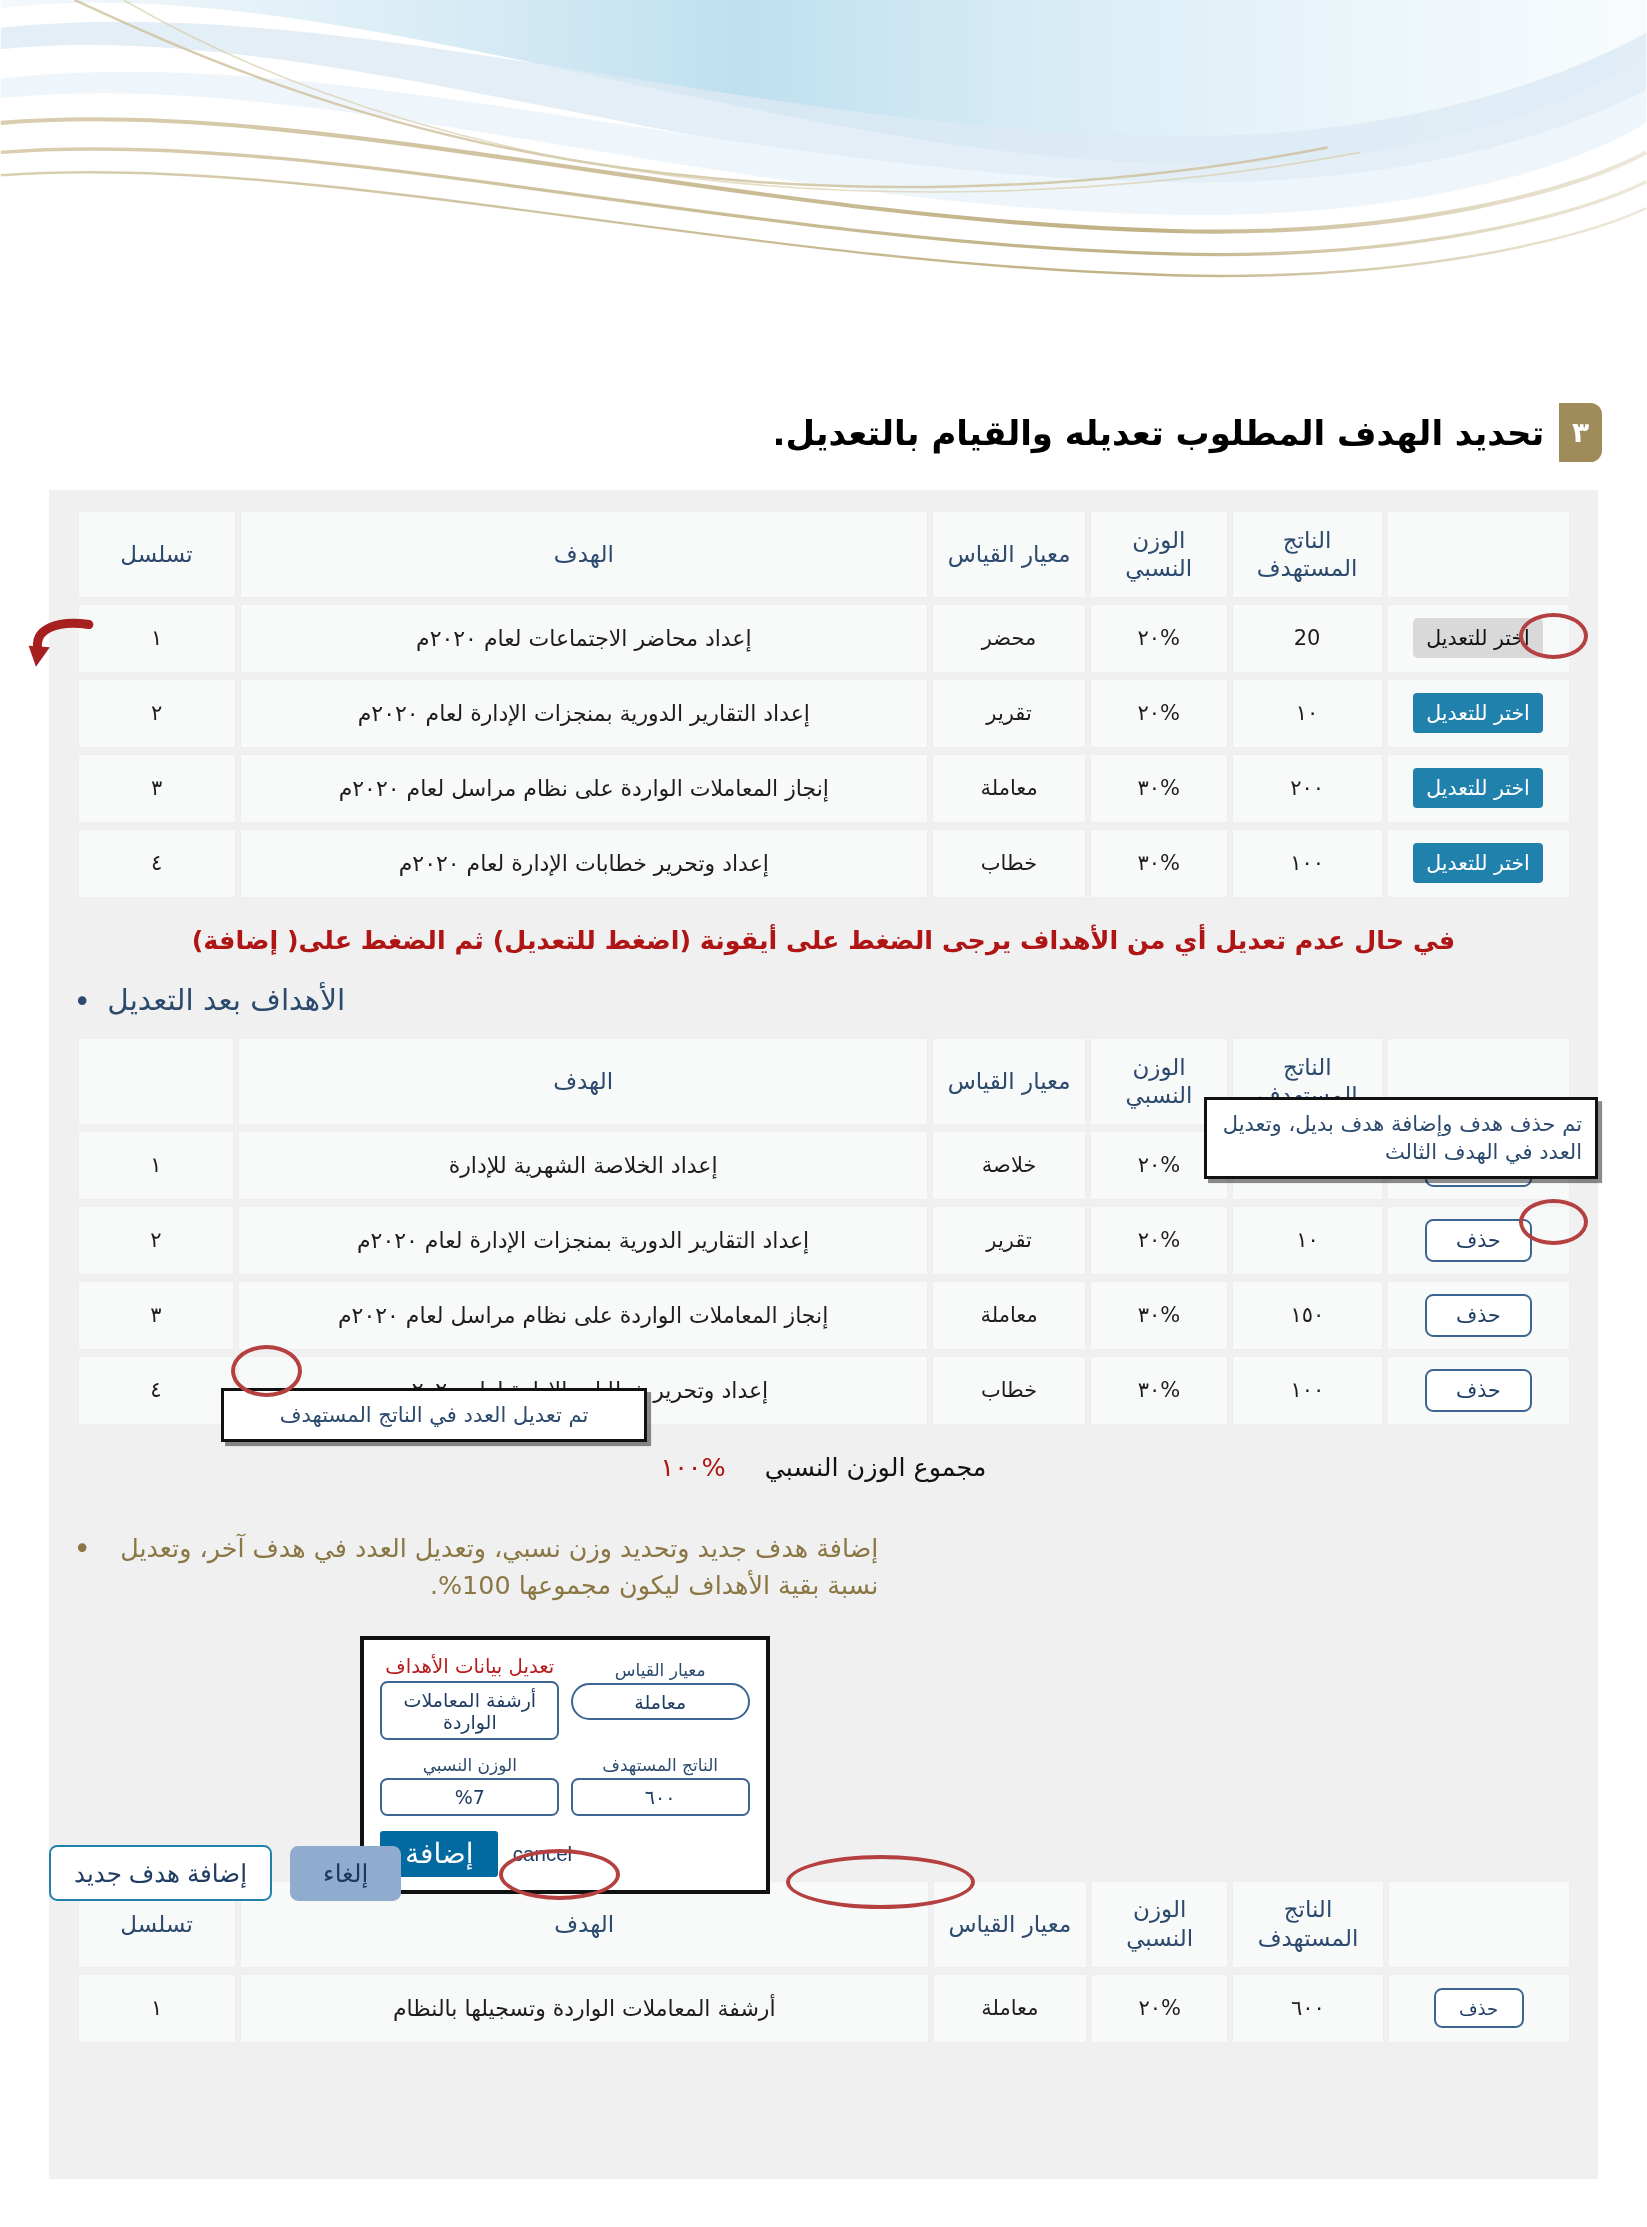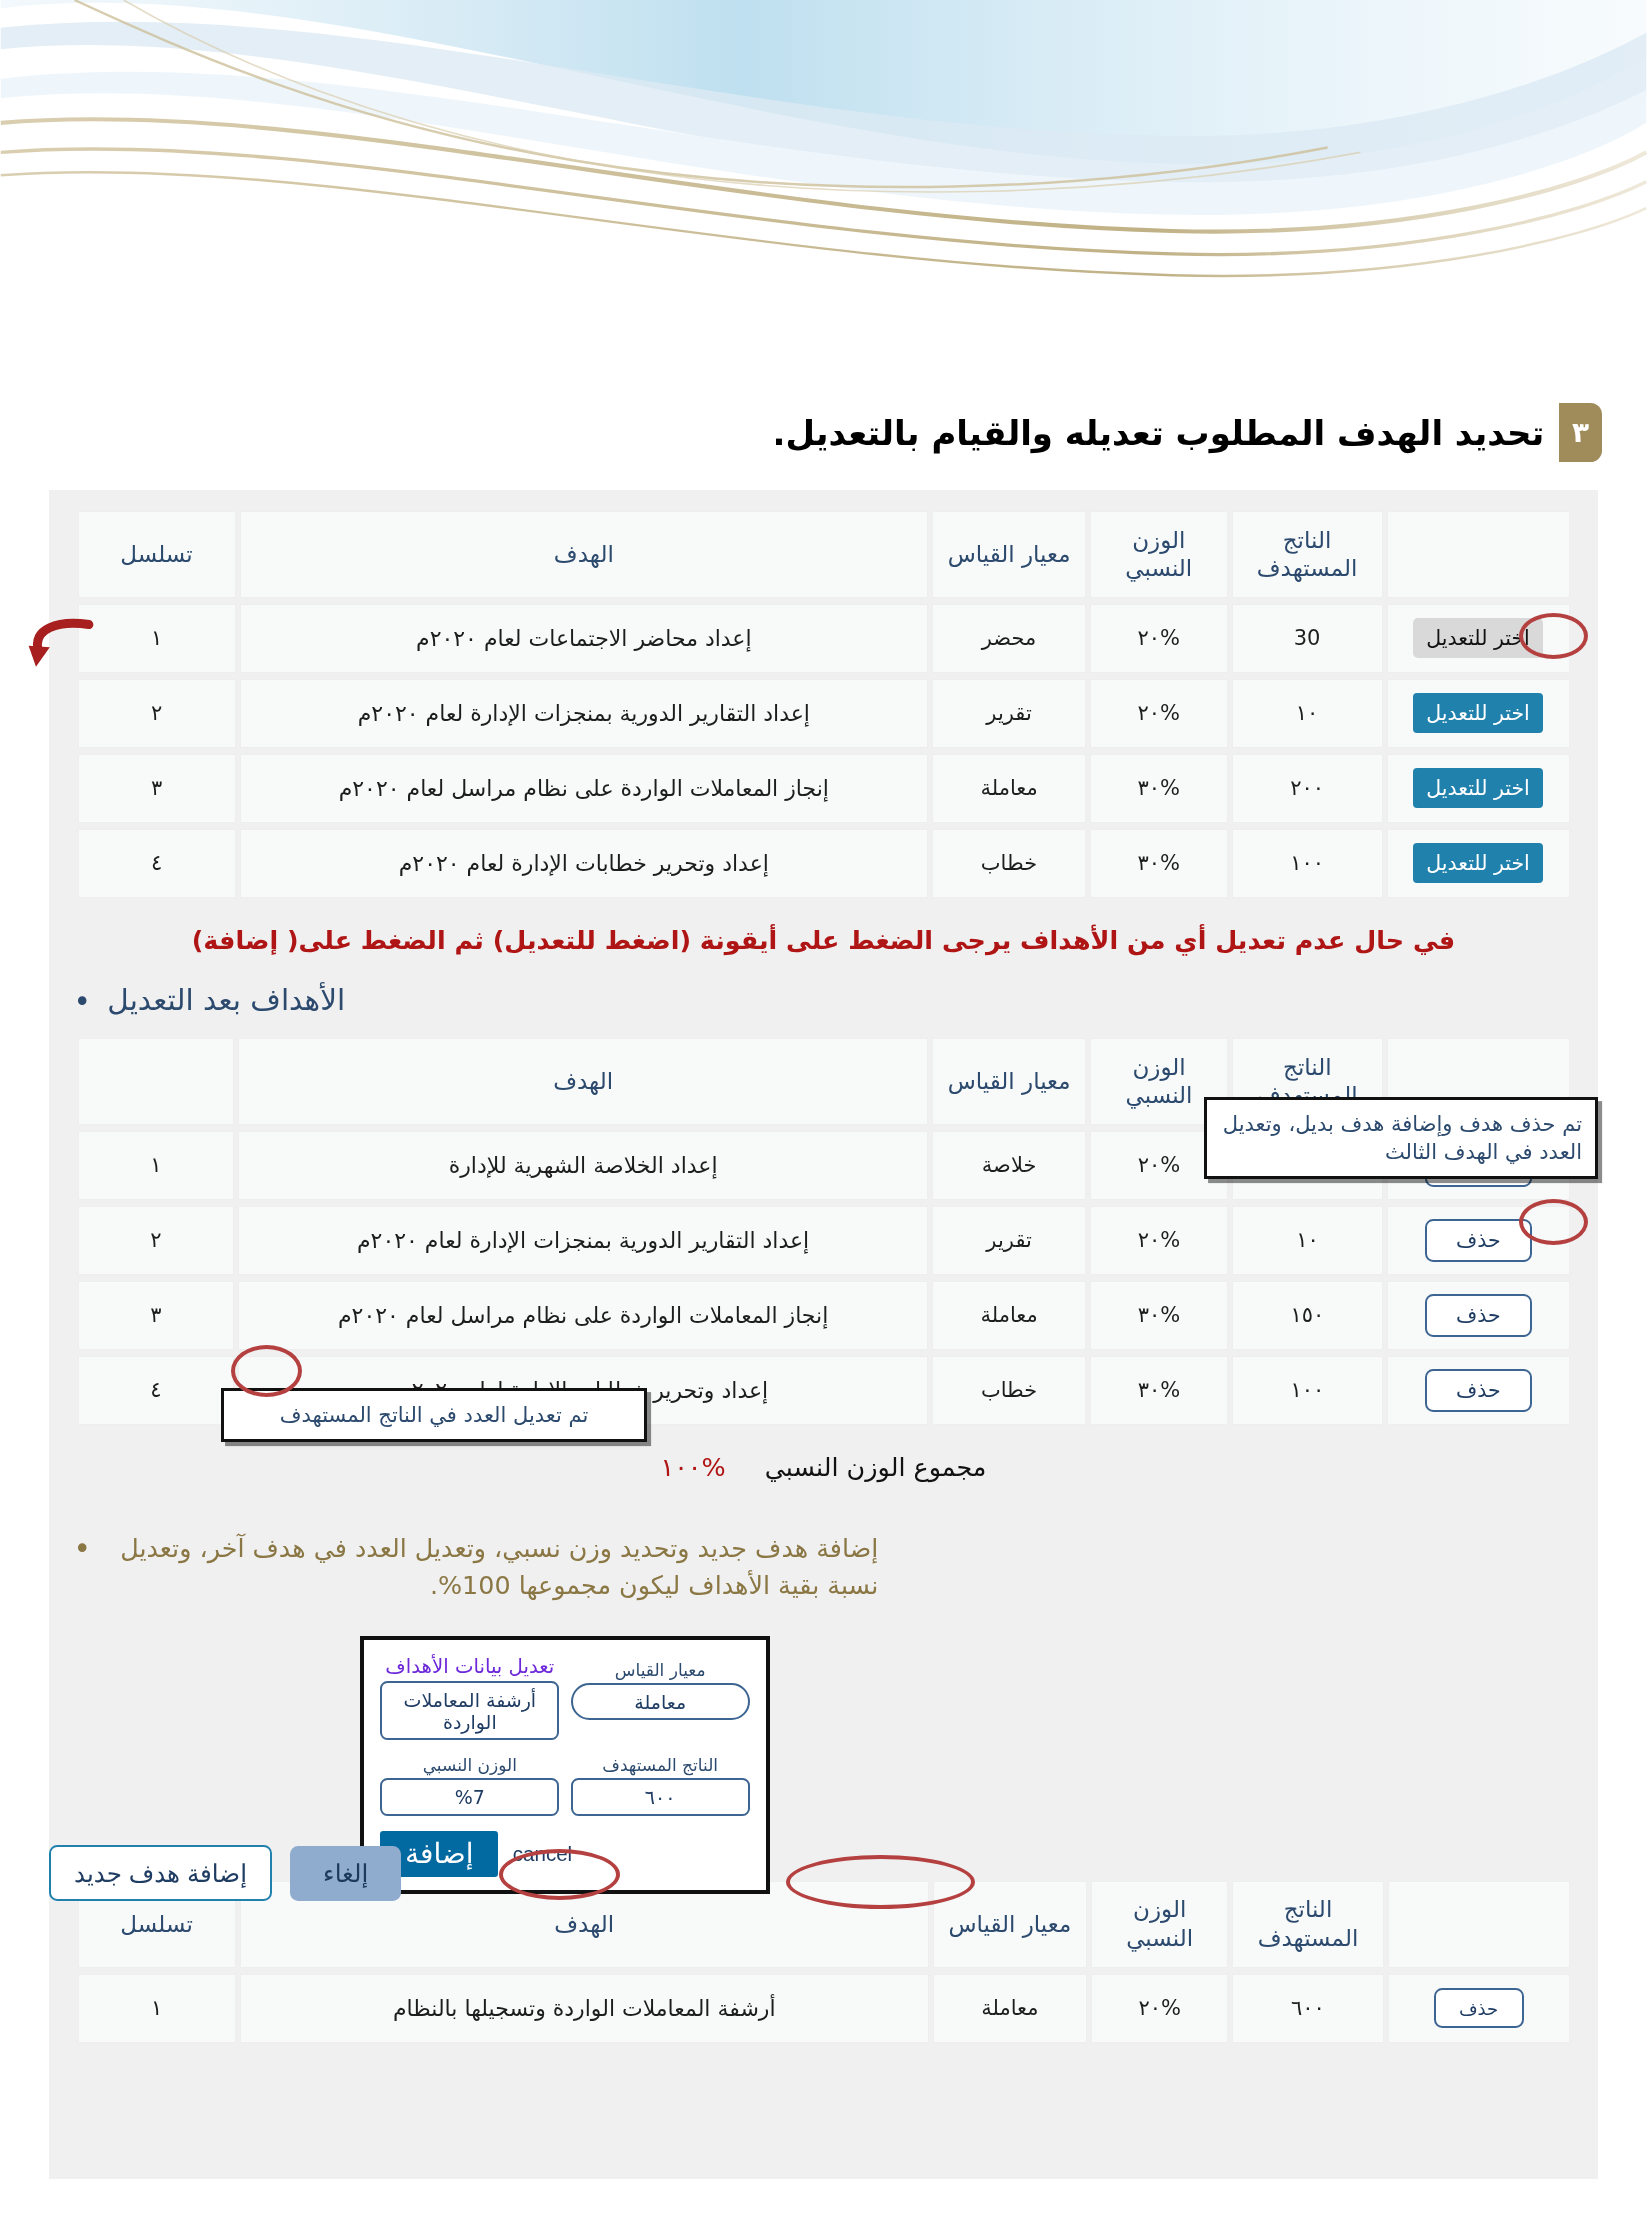--- a/index.html
+++ b/index.html
@@ -115,21 +115,21 @@
 
   
   .arrow-svg { position: absolute; pointer-events: none; }
 
   
   .modal {
     position: absolute; top: 1636px; right: 877px;
     width: 410px; background: #ffffff; border: 4.1px solid #111111;
     padding: 14.8px 16.4px 13px 16.4px; direction: rtl;
   }
-  .modal-title { color: #6d28d9; font-size: 19.7px; text-align: center; margin-bottom: 3.3px; }
+  .modal-title { color: #b91c1c; font-size: 19.7px; text-align: center; margin-bottom: 3.3px; }
   .modal-grid { display: flex; flex-direction: row; gap: 11.5px; }
   .modal-col { flex: 1 1 50%; }
   .fld-label { color: #2c4a6e; font-size: 17px; text-align: center; margin: 4.9px 0 3.3px 0; }
   .fld-box {
     border: 2.5px solid #3d6592; border-radius: 7.4px; color: #1f3c63;
     font-size: 19px; text-align: center; padding: 5.7px 4.9px; background: #fff;
   }
   .fld-box.pill { border-radius: 21px; }
   .modal-actions { display: flex; flex-direction: row; align-items: center; gap: 14.8px; margin-top: 14.8px; }
   .modal-actions .spacer { flex: 1 1 auto; }
@@ -200,21 +200,21 @@
           <th class="col-std">معيار القياس</th>
           <th class="col-goal">الهدف</th>
           <th class="col-seq">تسلسل</th>
         </tr>
       </thead>
       <tbody>
         <tr>
           <td class="col-act">
             <span class="btn-edit ghost">اختر للتعديل</span>
           </td>
-          <td class="col-res">30</td>
+          <td class="col-res">20</td>
           <td class="col-wt">%٢٠</td>
           <td class="col-std">محضر</td>
           <td class="col-goal goal">إعداد محاضر الاجتماعات لعام ٢٠٢٠م</td>
           <td class="col-seq">١</td>
         </tr>
         <tr>
           <td class="col-act">
             <span class="btn-edit">اختر للتعديل</span>
           </td>
           <td class="col-res">١٠</td>

